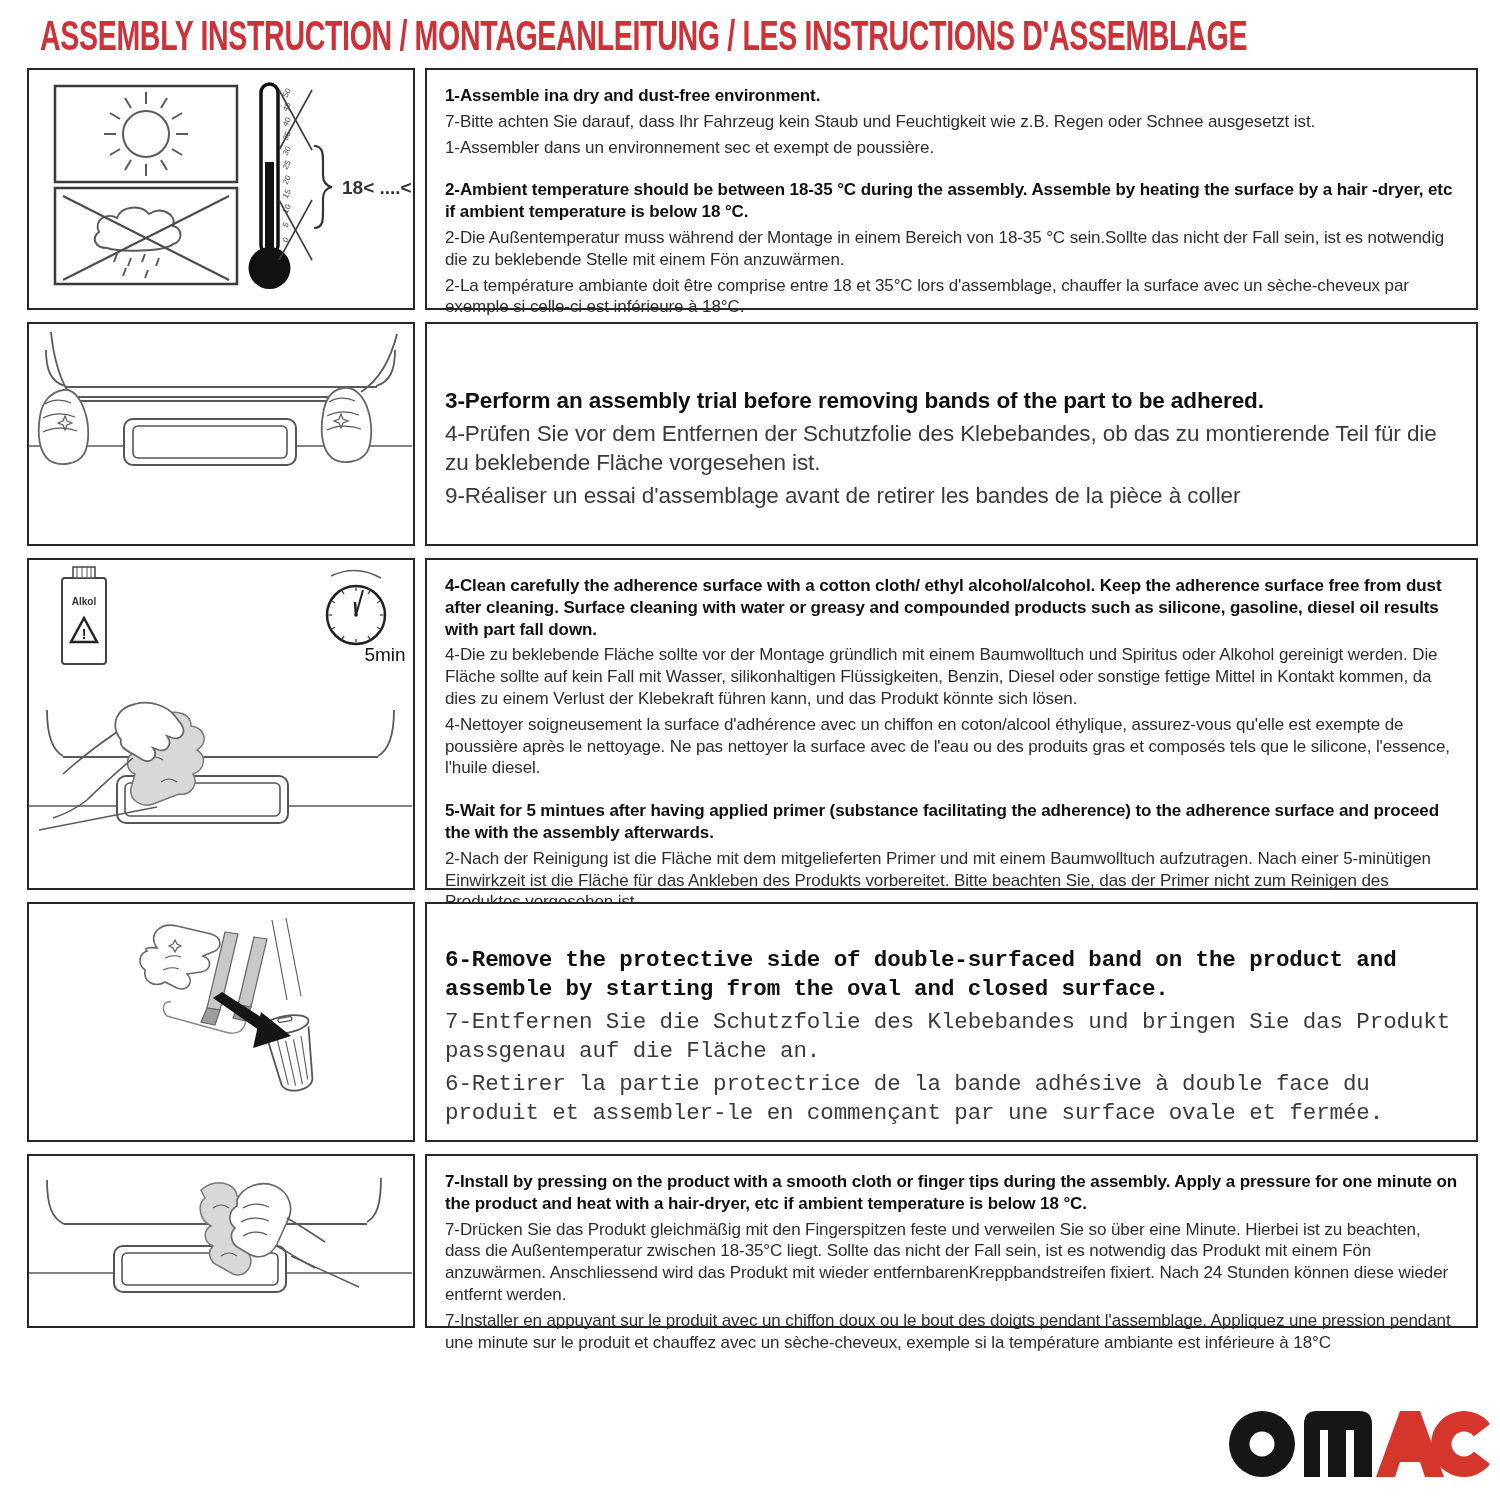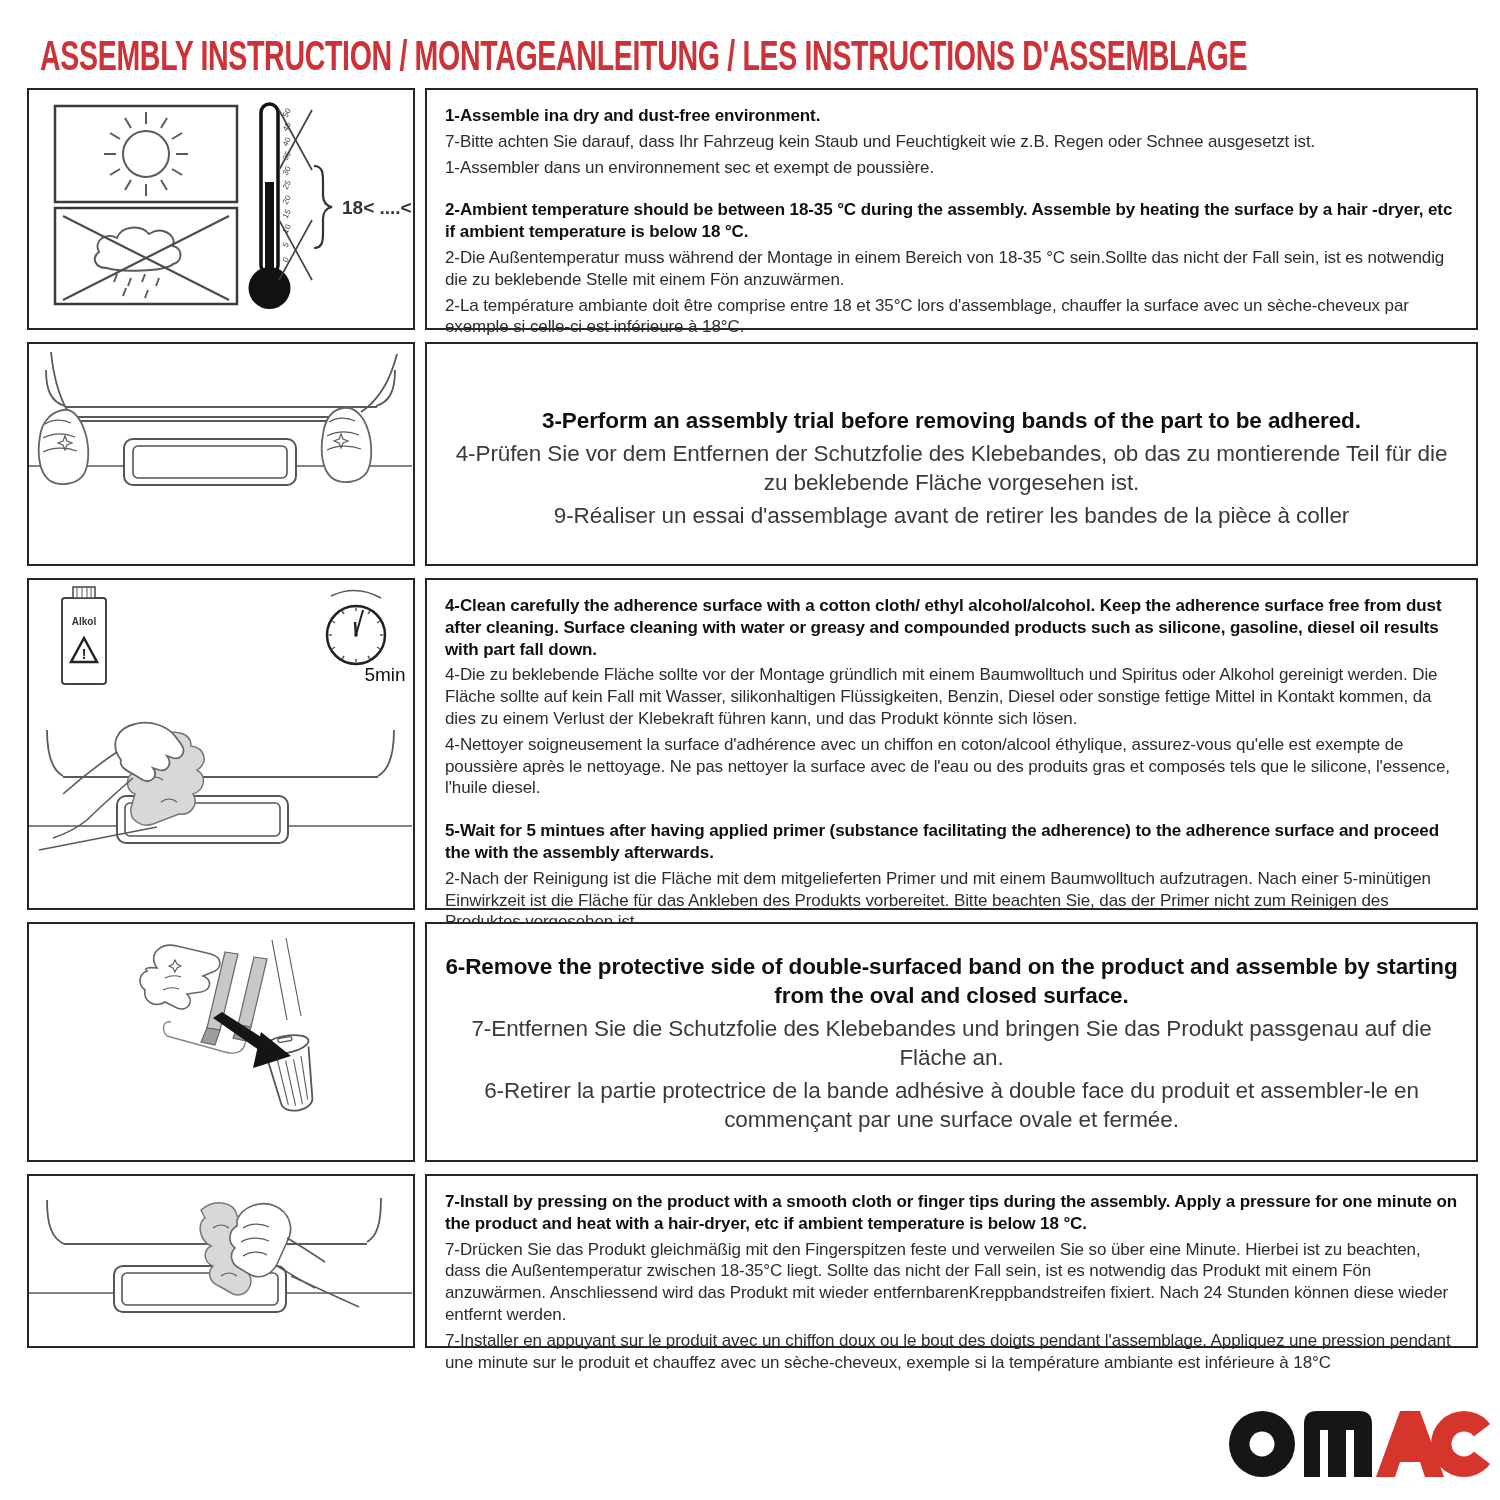--- a/index.html
+++ b/index.html
@@ -1,33 +1,33 @@
 <!DOCTYPE html>
 <html><head>
 <meta charset="utf-8">
 <style>
   html,body{margin:0;padding:0;background:#fff;}
   .page{position:relative;width:1500px;height:1500px;background:#fff;overflow:hidden;
         font-family:"Liberation Sans",sans-serif;color:#222;}
-  .header{height:68px;box-sizing:border-box;padding:12px 0 0 40px;margin-top:20px;}
+  .header{height:68px;box-sizing:border-box;padding:12px 0 0 40px;}
   .title{margin:0;font-size:42px;font-weight:700;color:#cc3237;white-space:nowrap;
          letter-spacing:-0.5px;transform:scaleX(.68);transform-origin:left top;}
   .rows{padding:0 22px 0 27px;}
   .row{display:flex;gap:10px;margin-bottom:12px;}
   .figure-panel{flex:none;width:388px;border:2.5px solid #262626;box-sizing:border-box;background:#fff;}
   .figure-panel svg{display:block;}
   .text-panel{flex:1;border:2.5px solid #262626;box-sizing:border-box;padding:11px 14px;background:#fff;}
   .h1{height:242px}.h2{height:224px}.h3{height:332px}.h4{height:240px}.h5{height:174px}
   .text-panel p{margin:4px;font-size:17px;line-height:21.8px;font-weight:400;color:#2d2d2d;letter-spacing:-0.1px;}
   .text-panel p.b{font-weight:700;color:#101010;}
   .text-panel p.gap{margin-top:21px;}
-  .text-panel.big p{font-size:22.5px;line-height:29px;color:#3a3a3a;text-align:center;}
+  .text-panel.big p{font-size:22.5px;line-height:29px;color:#3a3a3a;}
   .text-panel.big p.b{color:#101010;}
   .text-panel.pt-lg{padding-top:58px;}
-  .text-panel.pt-md{padding-top:24px;}
+  .text-panel.pt-md{padding-top:38px;font-family:Liberation Mono, monospace;}
   .logo{position:absolute;top:1399px;right:2px;width:280px;height:90px;background:#fff;
         display:flex;align-items:center;justify-content:flex-end;z-index:5;}
   .ln{stroke:#5a5a5a;fill:none;}
 </style>
 </head>
 <body>
 
 <div class="page">
 
   <div class="header">

